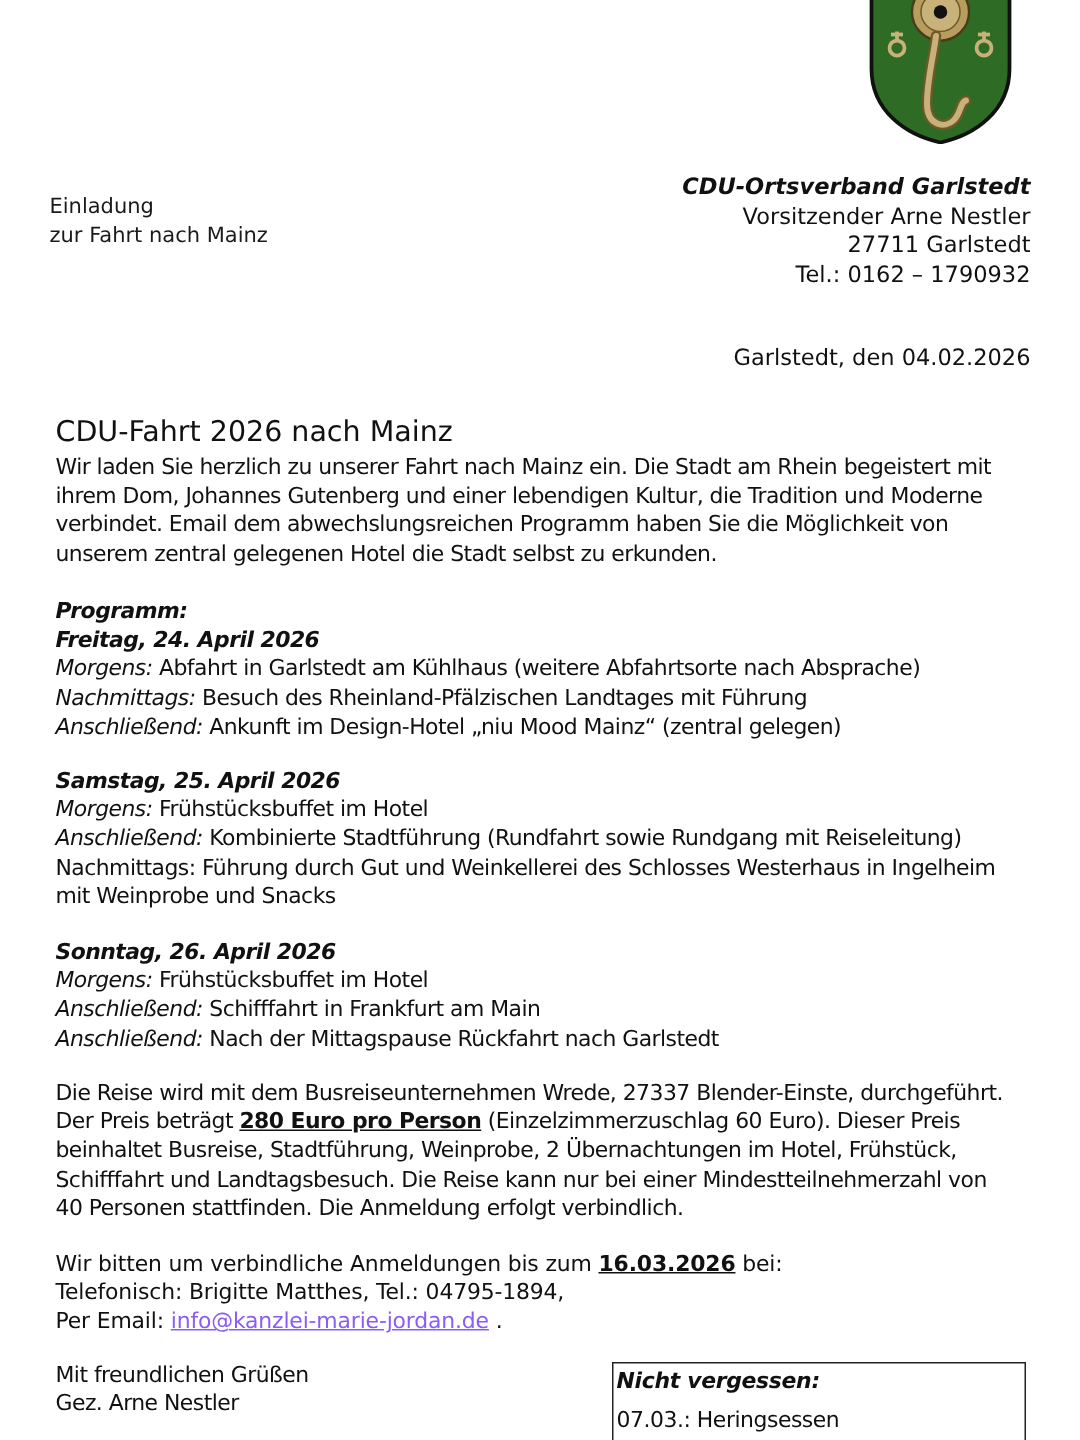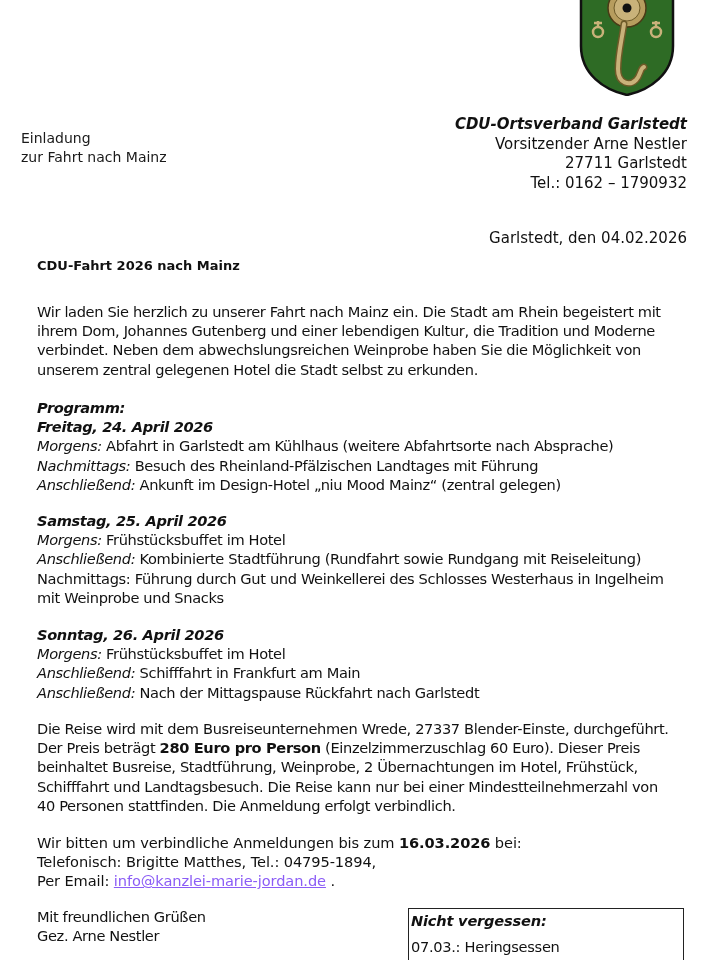--- a/index.html
+++ b/index.html
@@ -15,49 +15,49 @@
       font-family: "DejaVu Sans", sans-serif;
       color: #111111;
       font-size: 15px;
       line-height: 19.3px;
     }
     .abs { position: absolute; }
     .crest {
       left: 578px; top: -6px; width: 98px; height: 102px;
     }
     .intro {
-      left: 21px; top: 129px; font-size: 14px; line-height: 19px; color: #1a1a1a;
+      left: 33px; top: 129px; font-size: 14px; line-height: 19px; color: #1a1a1a;
     }
     .sender {
       right: 33px; top: 115px; text-align: right; font-size: 15px; line-height: 19.5px;
     }
     .sender .org { font-weight: bold; font-style: italic; }
     .date {
       right: 33px; top: 229px; font-size: 15px; line-height: 19px; margin-left: 39px;
     }
     .subject {
-      left: 37px; top: 256px; font-weight: bold; font-size: 13px; line-height: 19px;
+      left: 37px; top: 279px; font-weight: normal; font-size: 19px; line-height: 19px;
     }
     .body {
       left: 37px; width: 680px;
       font-family: "DejaVu Sans", sans-serif;
       font-size: 14.6px;
       letter-spacing: -0.35px;
       line-height: 19.2px;
     }
     .p-intro { top: 302px; }
     .p-program { top: 398px; }
     .p-sat { top: 511px; }
     .p-sun { top: 625px; }
     .p-price { top: 719px; }
     .p-reg { top: 833px; letter-spacing: -0.1px; }
     .line { display: block; white-space: nowrap; }
     .bi { font-weight: bold; font-style: italic; }
     .it { font-style: italic; }
-    .b { font-weight: bold; }
+    .b { font-weight: bold; text-decoration: underline; }
     .link { color: #8b5cf6; text-decoration: underline; }
     .closing {
       left: 37px; top: 907px; font-size: 14.6px; line-height: 19.3px; letter-spacing: -0.35px;
     }
     .reminder {
       left: 408px; top: 908px; width: 276px; height: 60px;
       border: 1px solid #222222; border-bottom: none;
       padding: 0 0 0 2px; box-sizing: border-box;
     }
     .reminder .title {
@@ -107,21 +107,21 @@
   <span class="line">Tel.: 0162 – 1790932</span>
 </div>
 
 <div class="abs date">Garlstedt, den 04.02.2026</div>
 
 <div class="abs subject">CDU-Fahrt 2026 nach Mainz</div>
 
 <div class="abs body p-intro">
   <span class="line">Wir laden Sie herzlich zu unserer Fahrt nach Mainz ein. Die Stadt am Rhein begeistert mit</span>
   <span class="line">ihrem Dom, Johannes Gutenberg und einer lebendigen Kultur, die Tradition und Moderne</span>
-  <span class="line">verbindet. Neben dem abwechslungsreichen Weinprobe haben Sie die Möglichkeit von</span>
+  <span class="line">verbindet. Email dem abwechslungsreichen Programm haben Sie die Möglichkeit von</span>
   <span class="line">unserem zentral gelegenen Hotel die Stadt selbst zu erkunden.</span>
 </div>
 
 <div class="abs body p-program">
   <span class="line bi">Programm:</span>
   <span class="line bi">Freitag, 24. April 2026</span>
   <span class="line">
     <span class="it">Morgens:</span><span> Abfahrt in Garlstedt am Kühlhaus (weitere Abfahrtsorte nach Absprache)</span>
   </span>
   <span class="line">

